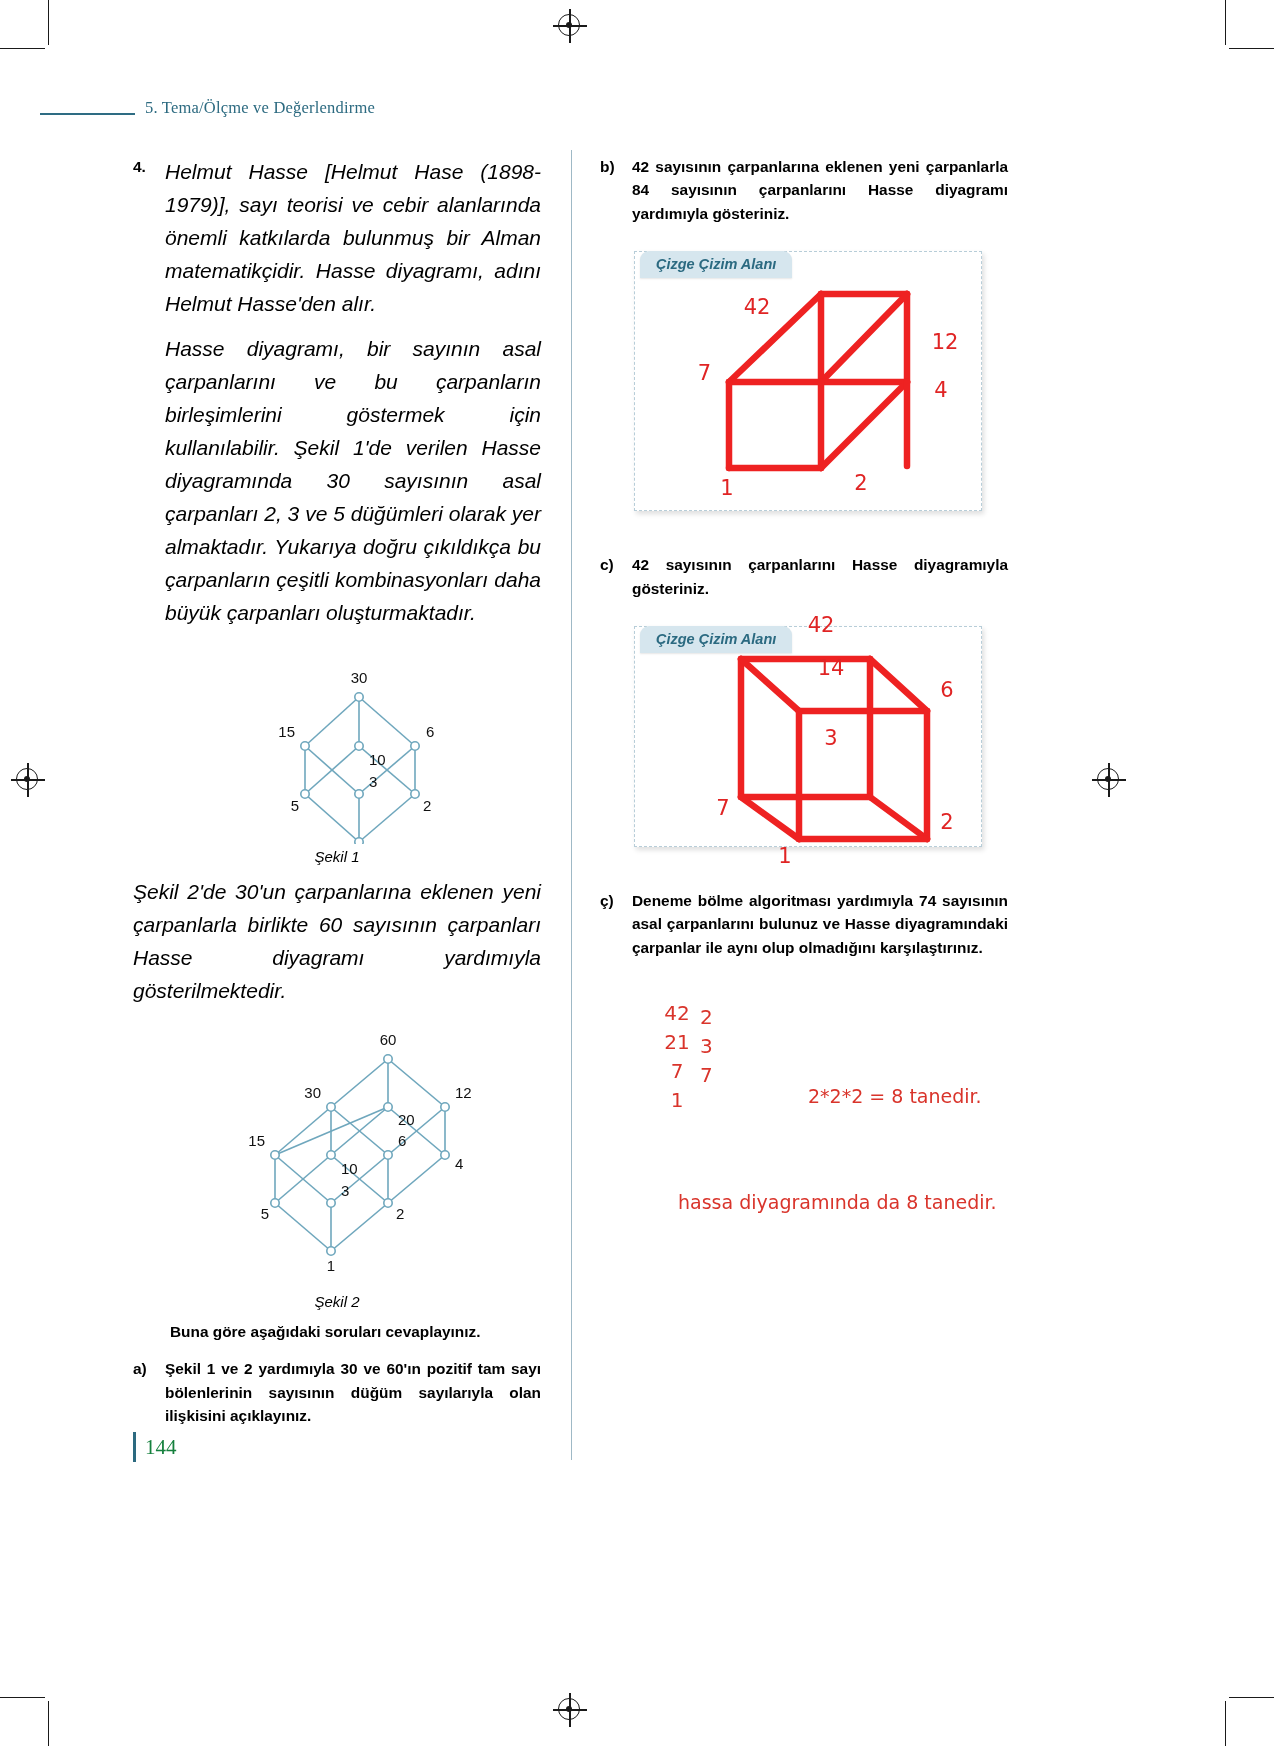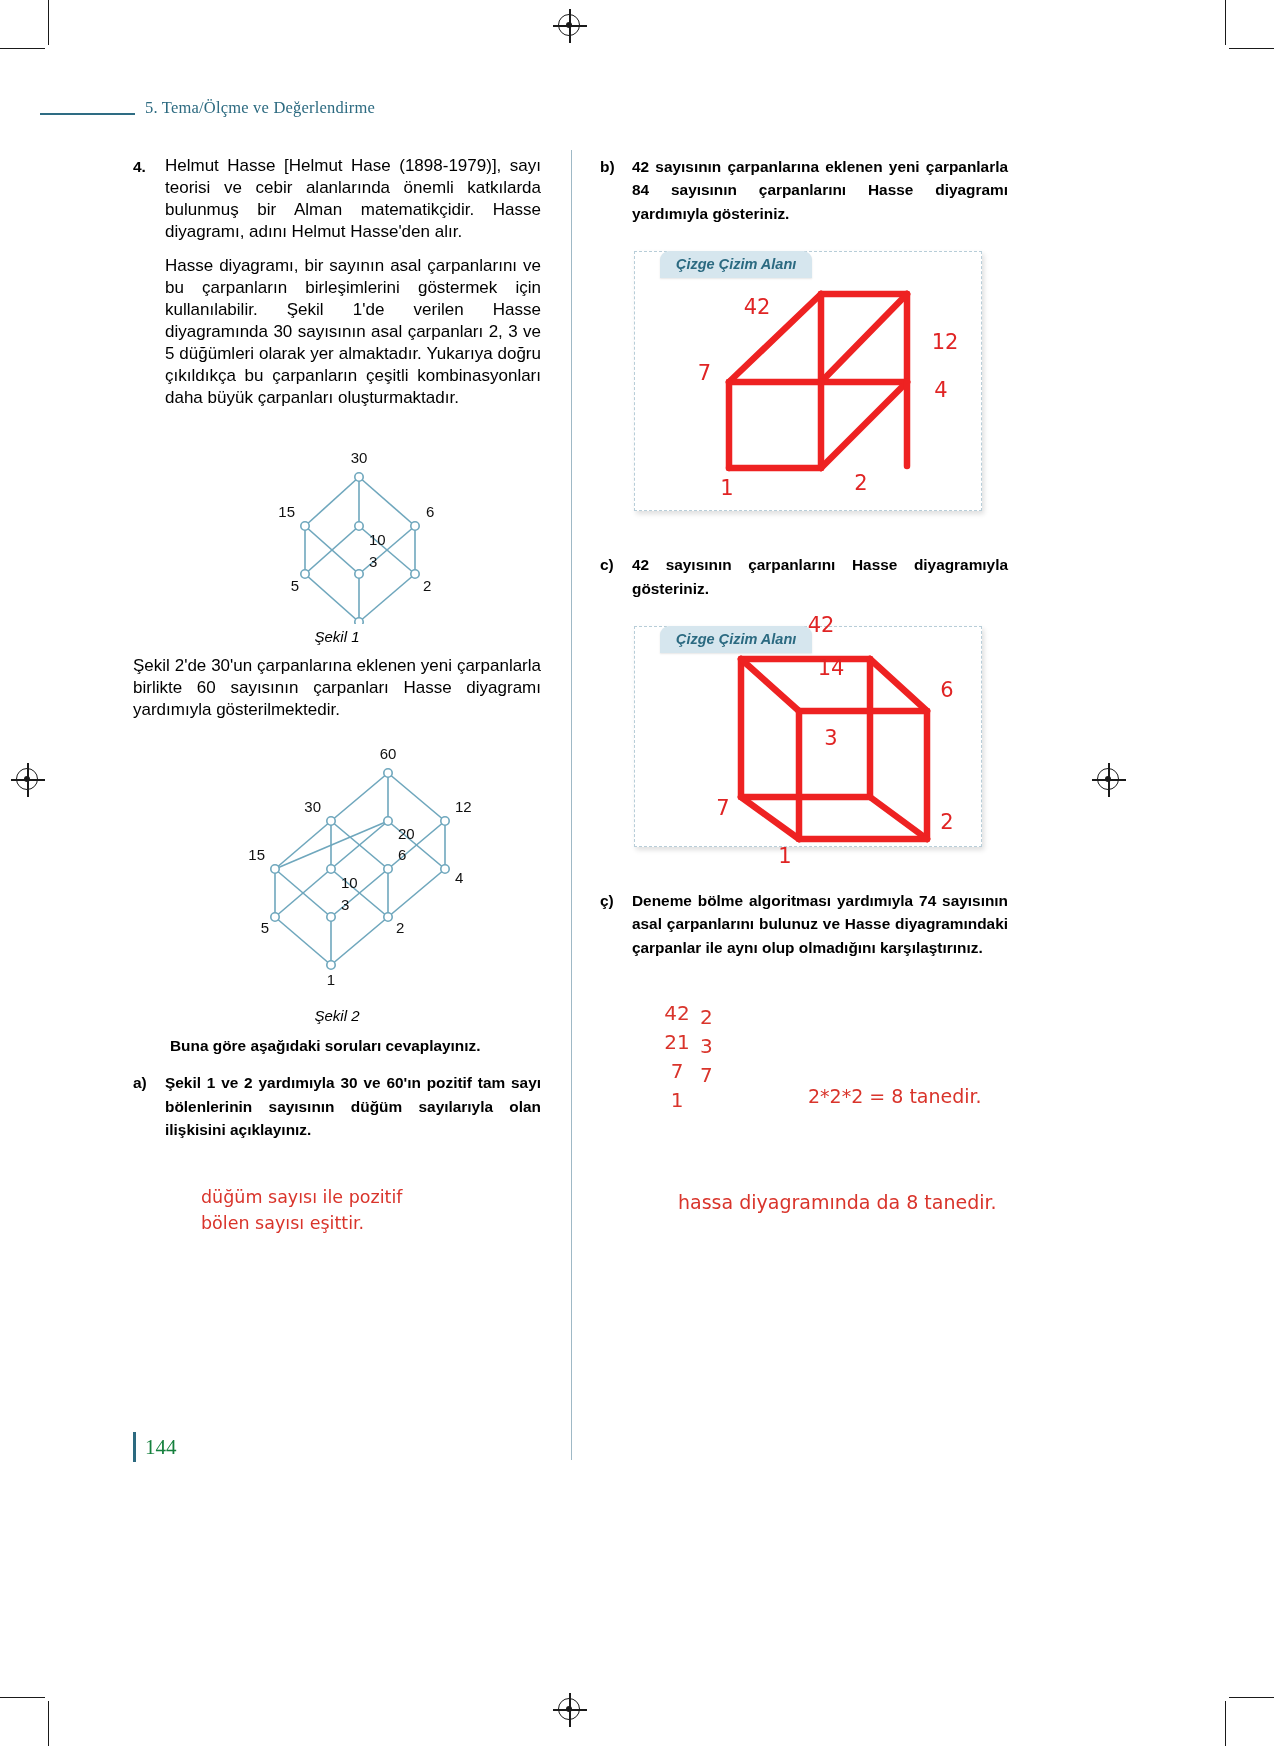--- a/index.html
+++ b/index.html
@@ -27,34 +27,34 @@
 
   
   .col{position:absolute;width:408px;}
   #left-col{left:133px;top:155px;}
   #right-col{left:600px;top:155px;}
 
   
   .q{display:flex;margin-bottom:10px;}
   .q-num{width:32px;flex:0 0 32px;font-weight:bold;font-size:15.5px;line-height:23px;}
   .q-body{flex:1;}
-  .para{font-size:17px;line-height:22px;text-align:justify;margin:0 0 12px 0;
-        hyphens:none;}
+  .para{font-size:21px;line-height:33px;text-align:justify;margin:0 0 12px 0;
+        hyphens:none;font-style:italic;}
   .para.last{margin-bottom:0;}
   .bold{font-weight:bold;font-size:15.4px;line-height:23.4px;text-align:justify;margin:0;}
 
   
   .fig-cap{font-style:italic;font-size:15px;text-align:center;margin:4px 0 10px 0;}
 
   
   .draw-area{position:relative;margin:10px 0 0 0;}
   .draw-badge{position:absolute;left:6px;top:0;z-index:3;
      background:#d6e6ee;color:#2b6a81;font-style:italic;font-weight:bold;
      font-size:14.5px;padding:5px 16px 6px 16px;border-radius:9px 9px 0 0;
-     box-shadow:0 1px 2px rgba(0,0,0,.10);margin-left:20px;}
+     box-shadow:0 1px 2px rgba(0,0,0,.10);}
   .draw-box{position:relative;margin-top:26px;border:1.3px dashed #b7cdd8;
      background:#fff;box-shadow:2px 3px 5px rgba(0,0,0,.13);}
   .hand{color:#d9342b;font-family:"DejaVu Sans",sans-serif;}
 
   
   .ans{color:#d9342b;font-family:"DejaVu Sans",sans-serif;font-size:17.5px;line-height:26px;}
 
   
   #page-foot{position:absolute;left:133px;top:1432px;display:flex;align-items:center;}
   #page-bar{width:3px;height:30px;background:#2c6a80;margin-right:9px;}
@@ -212,22 +212,20 @@
 
   <p class="bold" style="margin-bottom:14px;margin-left:37px;">Buna göre aşağıdaki soruları cevaplayınız.</p>
 
   <div class="q">
     <div class="q-num">a)</div>
     <div class="q-body">
       <p class="bold">Şekil 1 ve 2 yardımıyla 30 ve 60'ın pozitif tam sayı bölenlerinin sayısının düğüm sayılarıyla olan ilişkisini açıklayınız.</p>
     </div>
   </div>
 
-  <div class="ans" style="margin:42px 0 0 68px;white-space:pre-line;">düğüm sayısı ile pozitif
-bölen sayısı eşittir.</div>
 </div>
 
 <div class="col" id="right-col">
 
   <div class="q">
     <div class="q-num">b)</div>
     <div class="q-body">
       <p class="bold">42 sayısının çarpanlarına eklenen yeni çarpanlarla 84 sayısının çarpanlarını Hasse diyagramı yardımıyla gösteriniz.</p>
     </div>
   </div>

